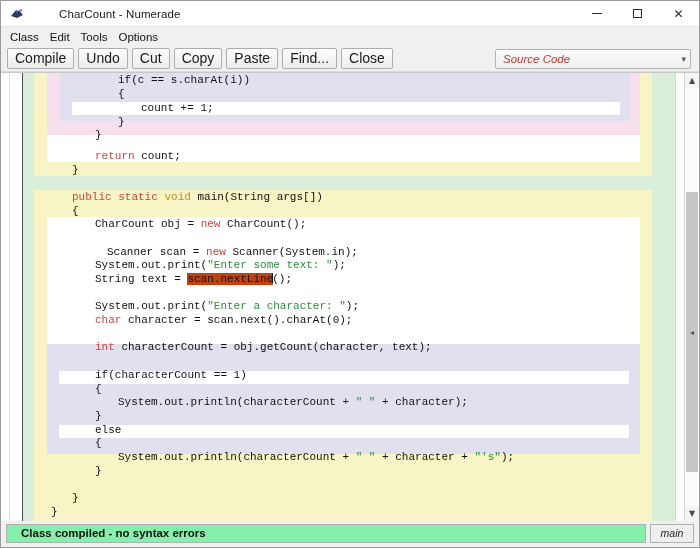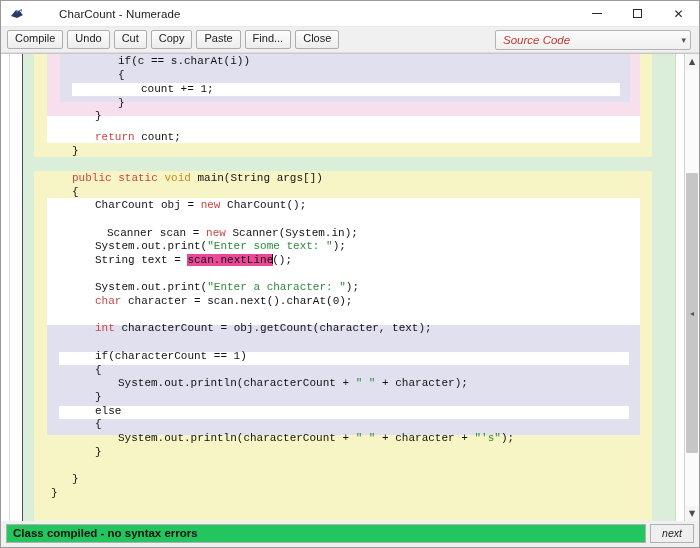--- a/index.html
+++ b/index.html
@@ -53,21 +53,21 @@
   
   .toolbar {
     height: 26px; min-height: 26px;
     background: #f0f0f0;
     display: flex; align-items: center;
     padding: 0 6px;
     gap: 4px;
     border-bottom: 1px solid #dcdcdc;
   }
   .tbtn {
-    font-size: 11px; color: #1b1b1b;
+    font-size: 14px; color: #1b1b1b;
     background: linear-gradient(#fdfdfd,#ececec);
     border: 1px solid #adadad;
     border-radius: 2px;
     padding: 2px 7px 3px 7px;
     line-height: 1.05;
     white-space: nowrap;
   }
   .toolbar-spacer { flex: 1 1 auto; }
   .view-select {
     width: 196px; height: 20px;
@@ -127,21 +127,21 @@
   .bg-loop    { background: #f7dfee; }
   .bg-if      { background: #e0e0ef; }
   .bg-stmt    { background: #ffffff; }
   .bg-white   { background: #ffffff; }
 
   .txt { position: absolute; white-space: pre; font-family: "Liberation Mono", monospace;
          font-size: 11px; line-height: 13.6px; color: #111; }
   .kw   { color: #cc4444; }
   .kw2  { color: #c98a23; }
   .str  { color: #2e8b3d; }
-  .sel  { background: #ec4899; }
+  .sel  { background: #c2410c; }
   .caret { display: inline-block; width: 1px; height: 10px; background: #111;
            vertical-align: -1px; margin: 0 -1px; }
 
   
   .vscroll {
     width: 15px; min-width: 15px;
     background: #f4f4f4;
     border-left: 1px solid #d2d2d2;
     display: flex; flex-direction: column;
     position: relative;
@@ -167,24 +167,24 @@
   
   .statusbar {
     height: 26px; min-height: 26px;
     background: #f0f0f0;
     display: flex; align-items: center;
     padding: 3px 5px 5px 5px;
     gap: 4px;
   }
   .status-msg {
     flex: 1 1 auto; height: 19px;
-    background: #22c55e;
+    background: #86efac;
     border: 1px solid #b0b0b0;
     display: flex; align-items: center;
-    padding-left: 6px;
+    padding-left: 14px;
     font-size: 11.5px; font-weight: bold; color: #111;
   }
   .status-saved {
     width: 44px; height: 19px;
     background: #efefef;
     border: 1px solid #b0b0b0;
     display: flex; align-items: center; justify-content: center;
     font-size: 10.5px; font-style: italic; color: #222;
   }
 </style>
@@ -208,20 +208,26 @@
       </div>
       <div class="winbtn">
         <span class="glyph-max"></span>
       </div>
       <div class="winbtn close">
         <span class="glyph-close">✕</span>
       </div>
     </div>
   </div>
 
+  <div class="menubar">
+    <div class="menu-item">Class</div>
+    <div class="menu-item">Edit</div>
+    <div class="menu-item">Tools</div>
+    <div class="menu-item">Options</div>
+  </div>
 
   <div class="toolbar">
     <div class="tbtn">Compile</div>
     <div class="tbtn">Undo</div>
     <div class="tbtn">Cut</div>
     <div class="tbtn">Copy</div>
     <div class="tbtn">Paste</div>
     <div class="tbtn">Find...</div>
     <div class="tbtn">Close</div>
     <div class="toolbar-spacer"></div>
@@ -323,16 +329,16 @@
         <div class="vs-thumb" style="top:104px; height:280px;">
           <span class="vs-thumb-grip">◂</span>
         </div>
       </div>
       <div class="vs-arrow">▼</div>
     </div>
   </div>
 
   <div class="statusbar">
     <div class="status-msg">Class compiled - no syntax errors</div>
-    <div class="status-saved">next</div>
+    <div class="status-saved">main</div>
   </div>
 
 </div>
 
 </body></html>

